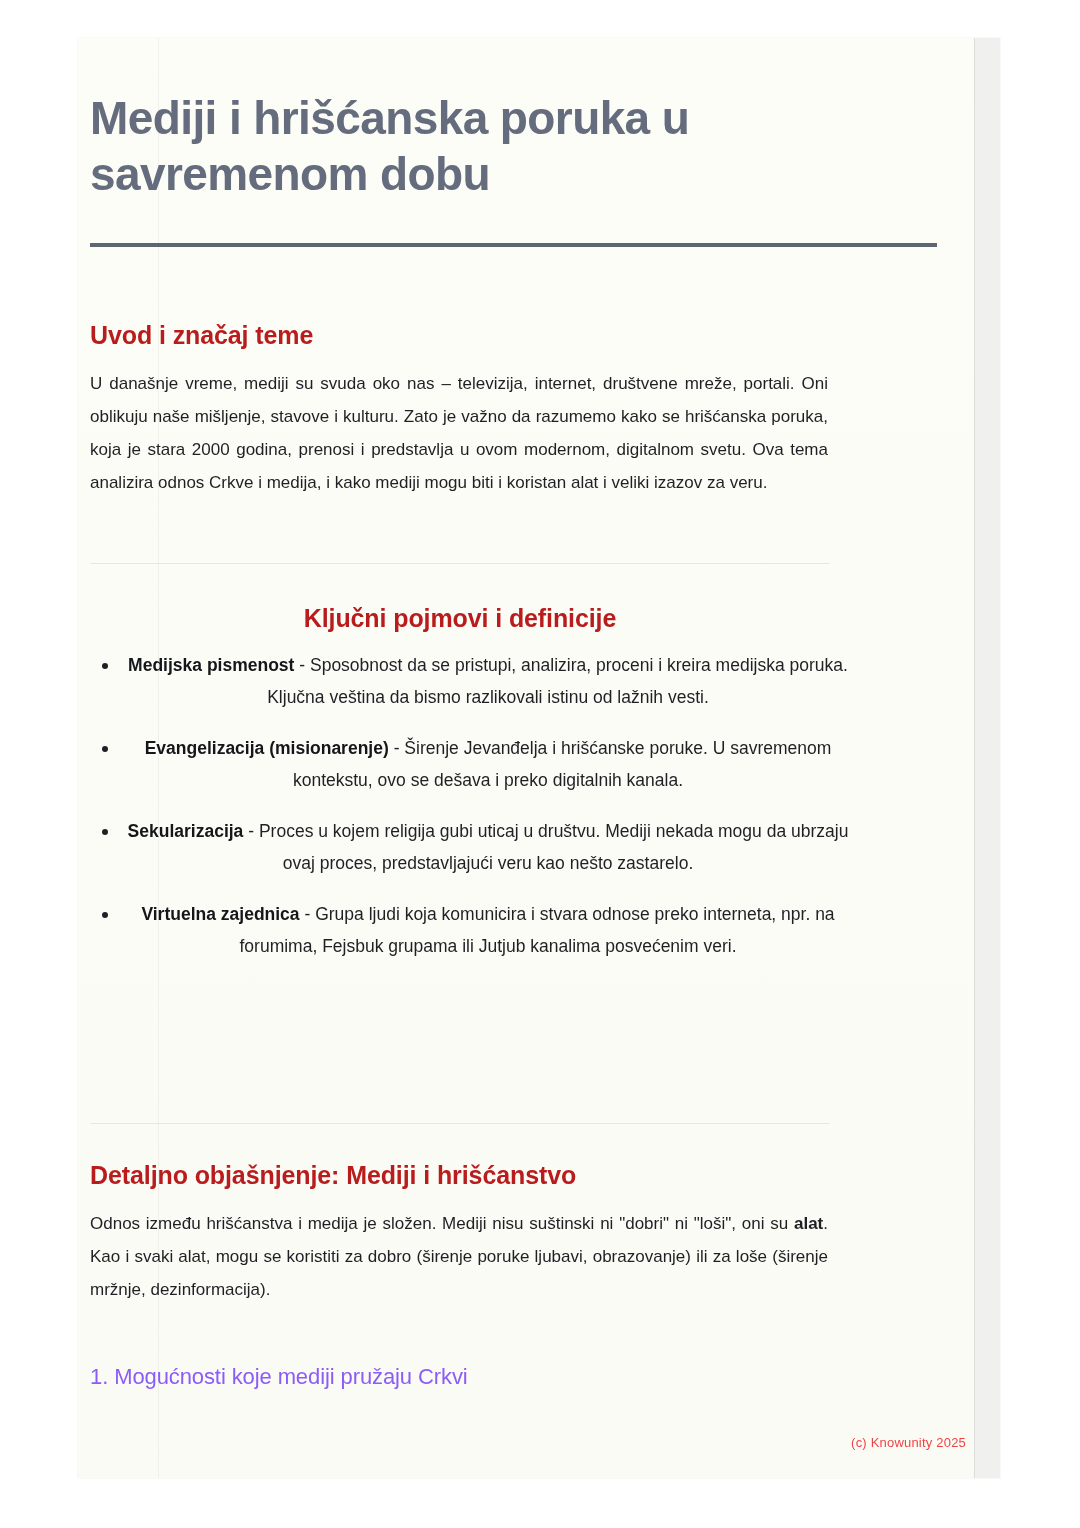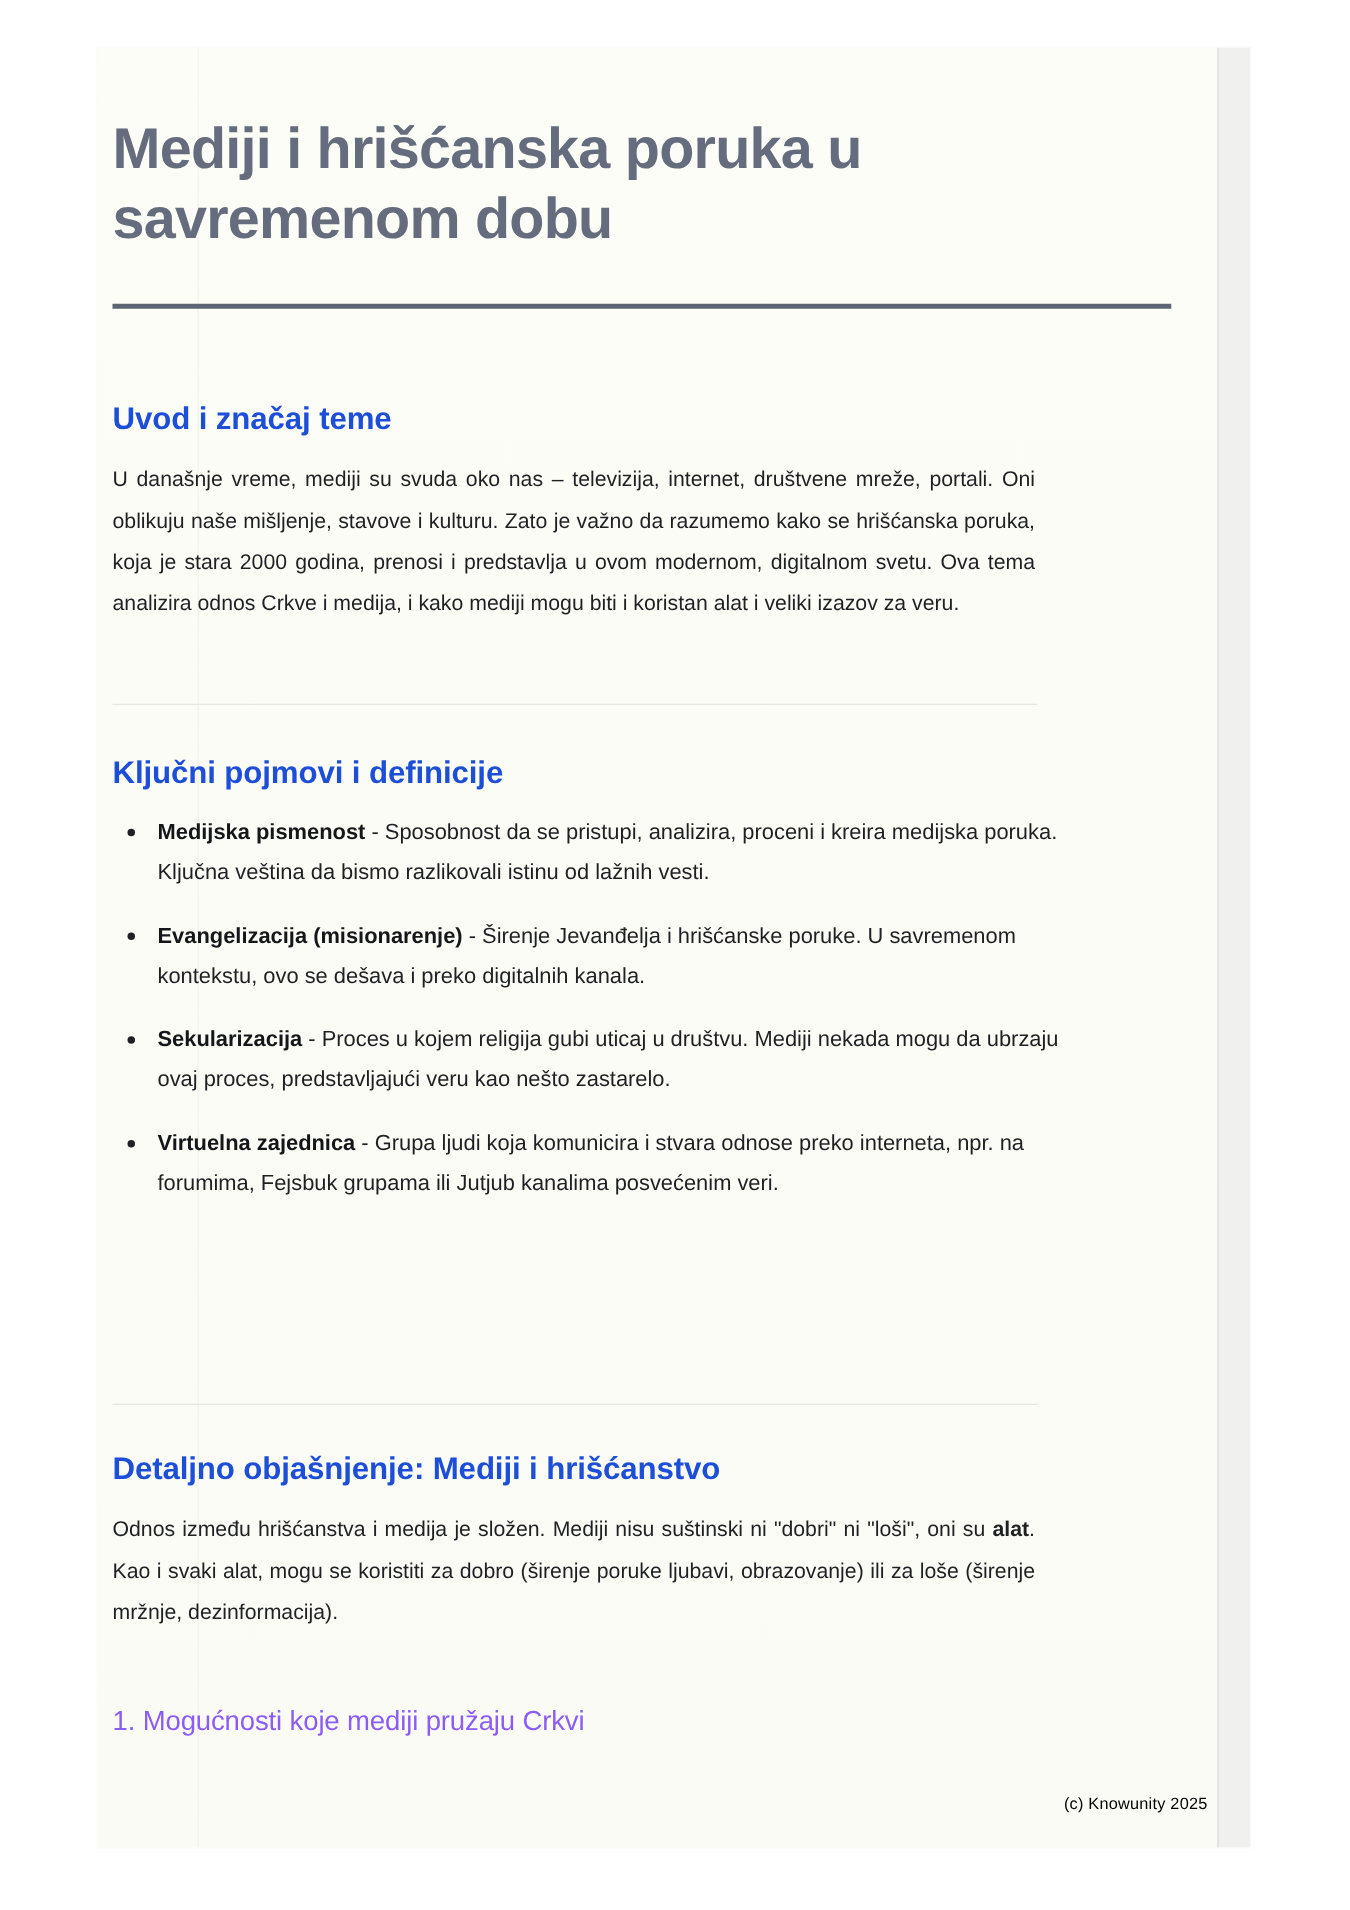--- a/index.html
+++ b/index.html
@@ -91,21 +91,21 @@
     position: absolute;
     left: 10px;
     width: 740px;
   }
 
   .section-heading {
     margin: 0 0 17px 0;
     font-size: 25px;
     font-weight: 700;
     letter-spacing: -0.1px;
-    color: #1d4ed8;
+    color: #b91c1c;
     line-height: 1.2;
   }
 
   .section-heading.wide { width: 820px; }
 
   .body-text {
     margin: 0;
     font-size: 17px;
     line-height: 1.95;
     color: #1f2024;
@@ -163,21 +163,21 @@
     color: #8b5cf6;
     letter-spacing: -0.1px;
     line-height: 1.3;
   }
 
   .watermark {
     position: absolute;
     right: 34px;
     bottom: 28px;
     font-size: 13px;
-    color: #000000;
+    color: #ef4444;
     letter-spacing: 0.2px;
     white-space: nowrap;
   }
 </style>
 </head>
 <body>
 
 <div class="page-card">
   <div class="page-tint"></div>
   <div class="seam"></div>
@@ -189,21 +189,21 @@
 
     <div class="title-rule"></div>
 
     <div class="section" style="top:282px;">
       <h2 class="section-heading">Uvod i značaj teme</h2>
       <p class="body-text">U današnje vreme, mediji su svuda oko nas – televizija, internet, društvene mreže, portali. Oni oblikuju naše mišljenje, stavove i kulturu. Zato je važno da razumemo kako se hrišćanska poruka, koja je stara 2000 godina, prenosi i predstavlja u ovom modernom, digitalnom svetu. Ova tema analizira odnos Crkve i medija, i kako mediji mogu biti i koristan alat i veliki izazov za veru.</p>
     </div>
 
     <div class="divider" style="top:525px;"></div>
 
-    <div class="section" style="top:565px;">
+    <div class="section" style="top:565px;text-align:center;">
       <h2 class="section-heading">Ključni pojmovi i definicije</h2>
       <ul class="term-list">
         <li>
           <span class="term">Medijska pismenost</span><span> - Sposobnost da se pristupi, analizira, proceni i kreira medijska poruka. Ključna veština da bismo razlikovali istinu od lažnih vesti.</span>
         </li>
         <li>
           <span class="term">Evangelizacija (misionarenje)</span><span> - Širenje Jevanđelja i hrišćanske poruke. U savremenom kontekstu, ovo se dešava i preko digitalnih kanala.</span>
         </li>
         <li>
           <span class="term">Sekularizacija</span><span> - Proces u kojem religija gubi uticaj u društvu. Mediji nekada mogu da ubrzaju ovaj proces, predstavljajući veru kao nešto zastarelo.</span>

